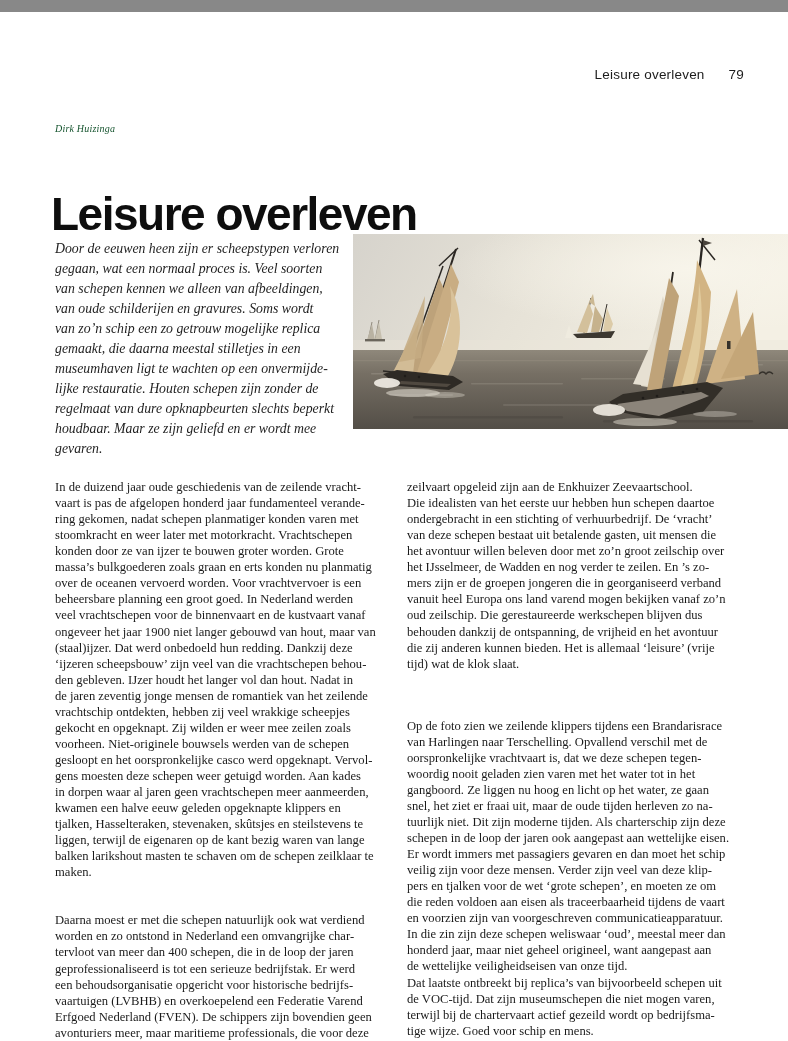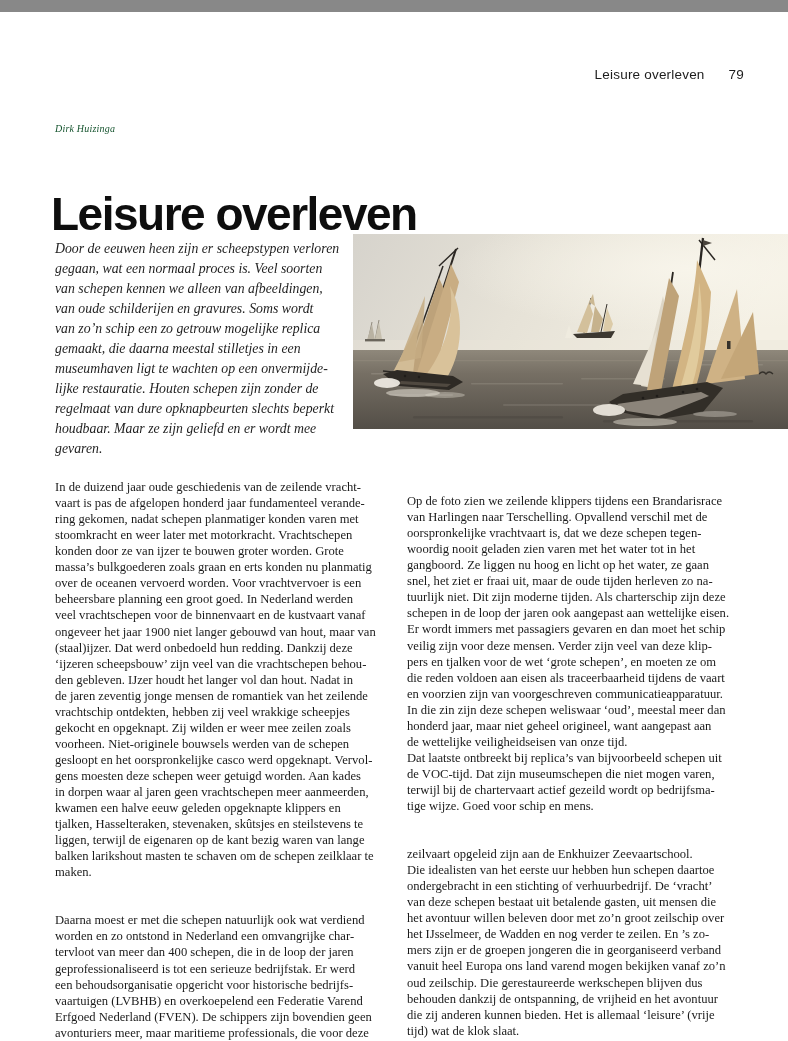--- a/index.html
+++ b/index.html
@@ -211,47 +211,47 @@
 worden en zo ontstond in Nederland een omvangrijke char-
 tervloot van meer dan 400 schepen, die in de loop der jaren
 geprofessionaliseerd is tot een serieuze bedrijfstak. Er werd
 een behoudsorganisatie opgericht voor historische bedrijfs-
 vaartuigen (LVBHB) en overkoepelend een Federatie Varend
 Erfgoed Nederland (FVEN). De schippers zijn bovendien geen
 avonturiers meer, maar maritieme professionals, die voor deze</p>
   </div>
 
   <div class="col col-right">
+    <p class="para">zeilvaart opgeleid zijn aan de Enkhuizer Zeevaartschool.
+Die idealisten van het eerste uur hebben hun schepen daartoe
+ondergebracht in een stichting of verhuurbedrijf. De ‘vracht’
+van deze schepen bestaat uit betalende gasten, uit mensen die
+het avontuur willen beleven door met zo’n groot zeilschip over
+het IJsselmeer, de Wadden en nog verder te zeilen. En ’s zo-
+mers zijn er de groepen jongeren die in georganiseerd verband
+vanuit heel Europa ons land varend mogen bekijken vanaf zo’n
+oud zeilschip. Die gerestaureerde werkschepen blijven dus
+behouden dankzij de ontspanning, de vrijheid en het avontuur
+die zij anderen kunnen bieden. Het is allemaal ‘leisure’ (vrije
+tijd) wat de klok slaat.</p>
     <p class="para gap">Op de foto zien we zeilende klippers tijdens een Brandarisrace
 van Harlingen naar Terschelling. Opvallend verschil met de
 oorspronkelijke vrachtvaart is, dat we deze schepen tegen-
 woordig nooit geladen zien varen met het water tot in het
 gangboord. Ze liggen nu hoog en licht op het water, ze gaan
 snel, het ziet er fraai uit, maar de oude tijden herleven zo na-
 tuurlijk niet. Dit zijn moderne tijden. Als charterschip zijn deze
 schepen in de loop der jaren ook aangepast aan wettelijke eisen.
 Er wordt immers met passagiers gevaren en dan moet het schip
 veilig zijn voor deze mensen. Verder zijn veel van deze klip-
 pers en tjalken voor de wet ‘grote schepen’, en moeten ze om
 die reden voldoen aan eisen als traceerbaarheid tijdens de vaart
 en voorzien zijn van voorgeschreven communicatieapparatuur.
 In die zin zijn deze schepen weliswaar ‘oud’, meestal meer dan
 honderd jaar, maar niet geheel origineel, want aangepast aan
 de wettelijke veiligheidseisen van onze tijd.
 Dat laatste ontbreekt bij replica’s van bijvoorbeeld schepen uit
 de VOC-tijd. Dat zijn museumschepen die niet mogen varen,
 terwijl bij de chartervaart actief gezeild wordt op bedrijfsma-
 tige wijze. Goed voor schip en mens.</p>
-    <p class="para">zeilvaart opgeleid zijn aan de Enkhuizer Zeevaartschool.
-Die idealisten van het eerste uur hebben hun schepen daartoe
-ondergebracht in een stichting of verhuurbedrijf. De ‘vracht’
-van deze schepen bestaat uit betalende gasten, uit mensen die
-het avontuur willen beleven door met zo’n groot zeilschip over
-het IJsselmeer, de Wadden en nog verder te zeilen. En ’s zo-
-mers zijn er de groepen jongeren die in georganiseerd verband
-vanuit heel Europa ons land varend mogen bekijken vanaf zo’n
-oud zeilschip. Die gerestaureerde werkschepen blijven dus
-behouden dankzij de ontspanning, de vrijheid en het avontuur
-die zij anderen kunnen bieden. Het is allemaal ‘leisure’ (vrije
-tijd) wat de klok slaat.</p>
   </div>
 
 </div>
 
 </body></html>

